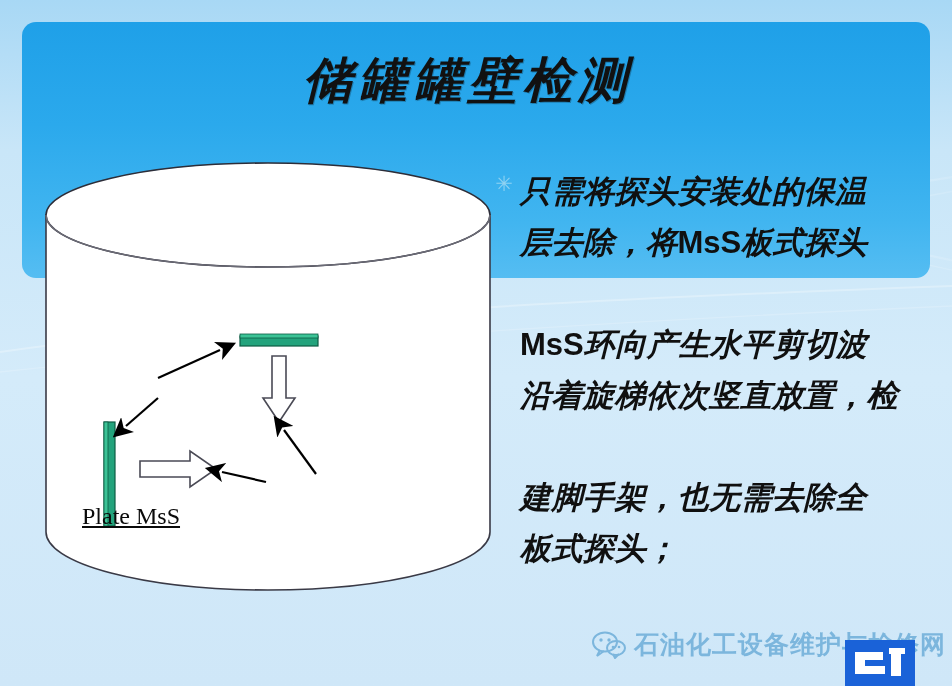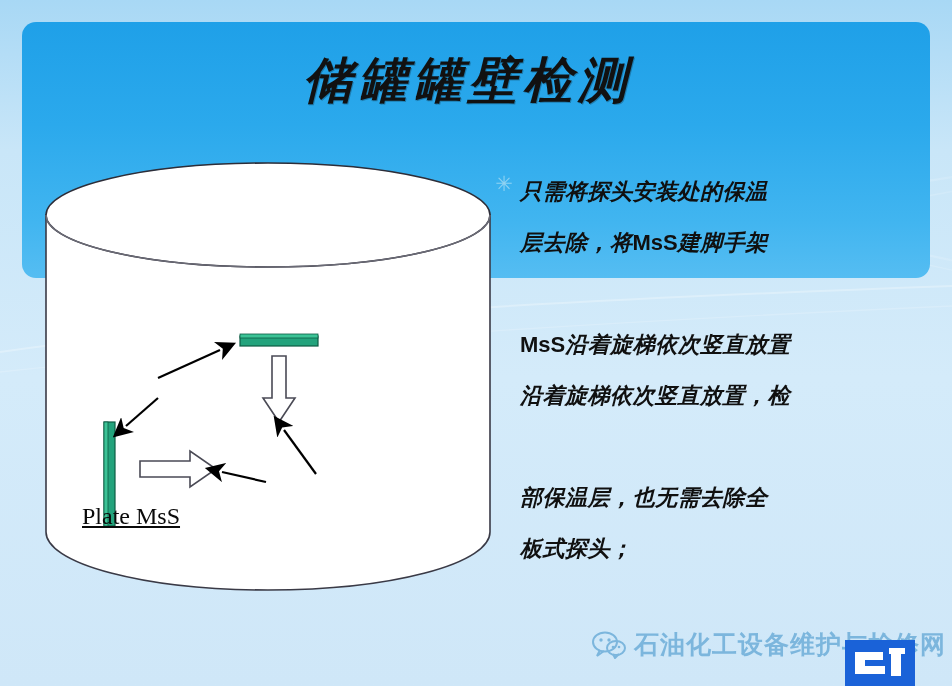--- a/index.html
+++ b/index.html
@@ -73,21 +73,21 @@
     font-size: 21px;
     line-height: 20px;
     text-align: center;
     font-family: "Liberation Sans", sans-serif;
   }
   .body-text {
     margin: 0;
     padding: 0 0 0 28px;
     color: #101010;
     font-family: "Liberation Serif", "DejaVu Serif", serif;
-    font-size: 22px;
+    font-size: 31px;
     font-weight: 700;
     line-height: 51px;
     letter-spacing: 0.5px;
     text-align: justify;
     font-style: italic;
   }
   .body-text .latin {
     font-family: "Liberation Sans", "DejaVu Sans", sans-serif;
     font-style: normal;
     font-weight: 700;
@@ -167,26 +167,26 @@
 
   <div class="blue-panel"></div>
 
   <div class="title">储罐罐壁检测</div>
 
   <div class="body-block">
     <div class="bullet-row">
       <span class="bullet-mark">✳</span>
       <p class="body-text">
         <span>只需将探头安装处的保温</span><br>
-        <span>层去除，将</span><span class="latin">MsS</span><span>建脚手架</span><br>
+        <span>层去除，将</span><span class="latin">MsS</span><span>板式探头</span><br>
         <br>
-        <span class="latin">MsS</span><span>沿着旋梯依次竖直放置</span><br>
+        <span class="latin">MsS</span><span>环向产生水平剪切波</span><br>
         <span>沿着旋梯依次竖直放置，检</span><br>
         <br>
-        <span>部保温层，也无需去除全</span><br>
+        <span>建脚手架，也无需去除全</span><br>
         <span>板式探头；</span>
       </p>
     </div>
   </div>
 
   <div class="tank-wrap">
     <svg width="500" height="470" viewBox="0 0 500 470">
       <defs>
         <marker id="arrHead" markerWidth="9" markerHeight="9" refX="1" refY="4.5" orient="auto">
           <path d="M 0 0 L 9 4.5 L 0 9 L 2.4 4.5 Z" fill="#000000"></path>

